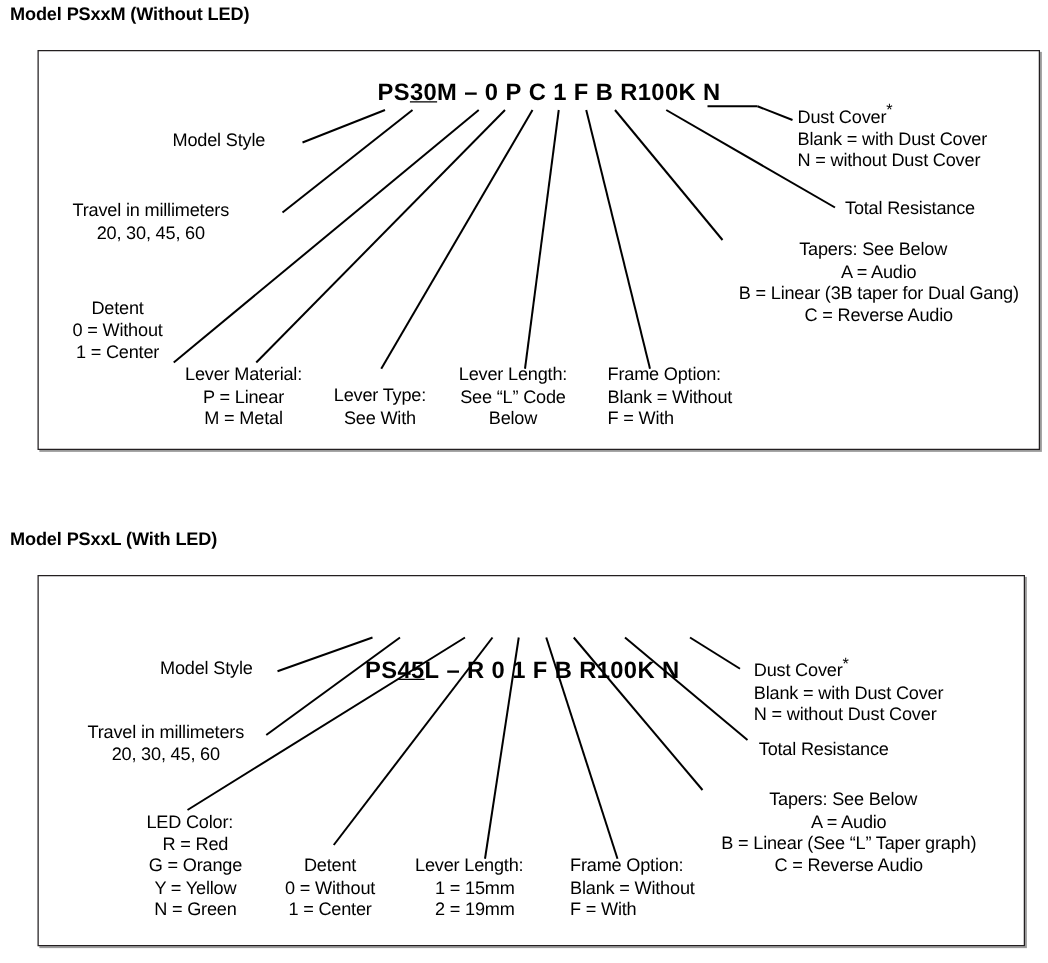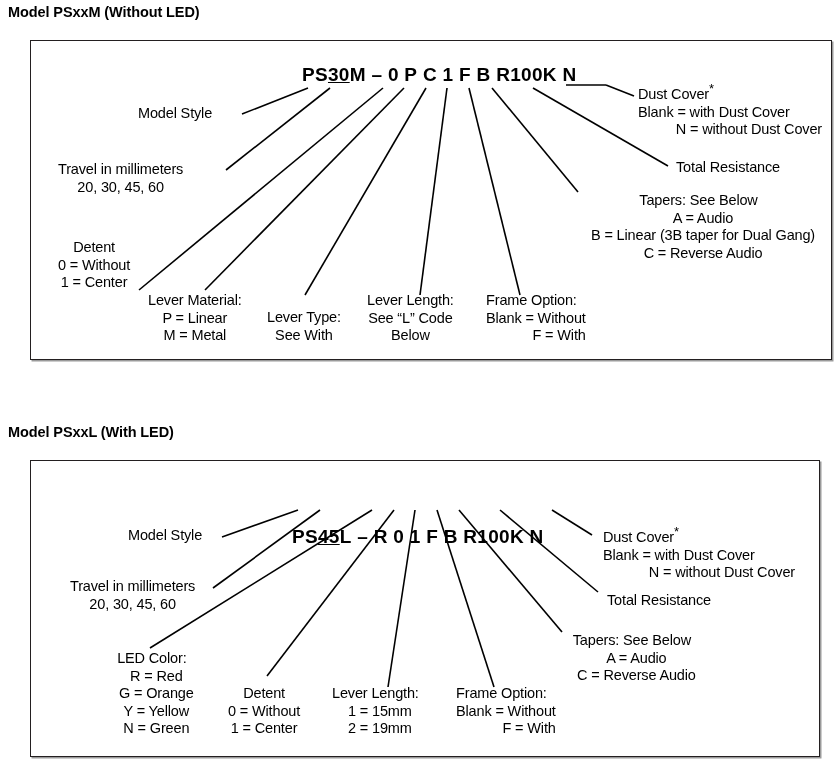--- a/index.html
+++ b/index.html
@@ -53,21 +53,21 @@
   }
 
   .callout {
     position: absolute;
     font-size: 14.5px;
     line-height: 17.5px;
     white-space: nowrap;
     letter-spacing: -0.15px;
   }
   .callout .ln { display: block; text-align: center; }
-  .callout .ln.right { text-align: right; }
+  .callout .ln.right { text-align: left; }
   .callout .ln.indent { padding-left: 9px; }
   .callout.align-right { text-align: right; }
 
   .sup-star {
     font-size: 13px;
     vertical-align: super;
     line-height: 0;
   }
 </style>
 </head>
@@ -220,20 +220,21 @@
 
 <div class="callout align-right" style="left:456px; top:685px;">
   <span class="ln" style="text-align:left">Frame Option:</span>
   <span class="ln" style="text-align:left">Blank = Without</span>
   <span class="ln right">F = With</span>
 </div>
 
 <div class="callout" style="left:568px; top:632px;">
   <span class="ln">Tapers: See Below</span>
   <span class="ln indent">A = Audio</span>
+  <span class="ln indent">B = Linear (See “L” Taper graph)</span>
   <span class="ln indent">C = Reverse Audio</span>
 </div>
 
 <div class="callout" style="left:607px; top:592px;">
   <span class="ln">Total Resistance</span>
 </div>
 
 <div class="callout align-right" style="left:603px; top:529px; width:192px;">
   <span class="ln" style="text-align:left"><span>Dust Cover</span><span class="sup-star">*</span></span>
   <span class="ln" style="text-align:left">Blank = with Dust Cover</span>

